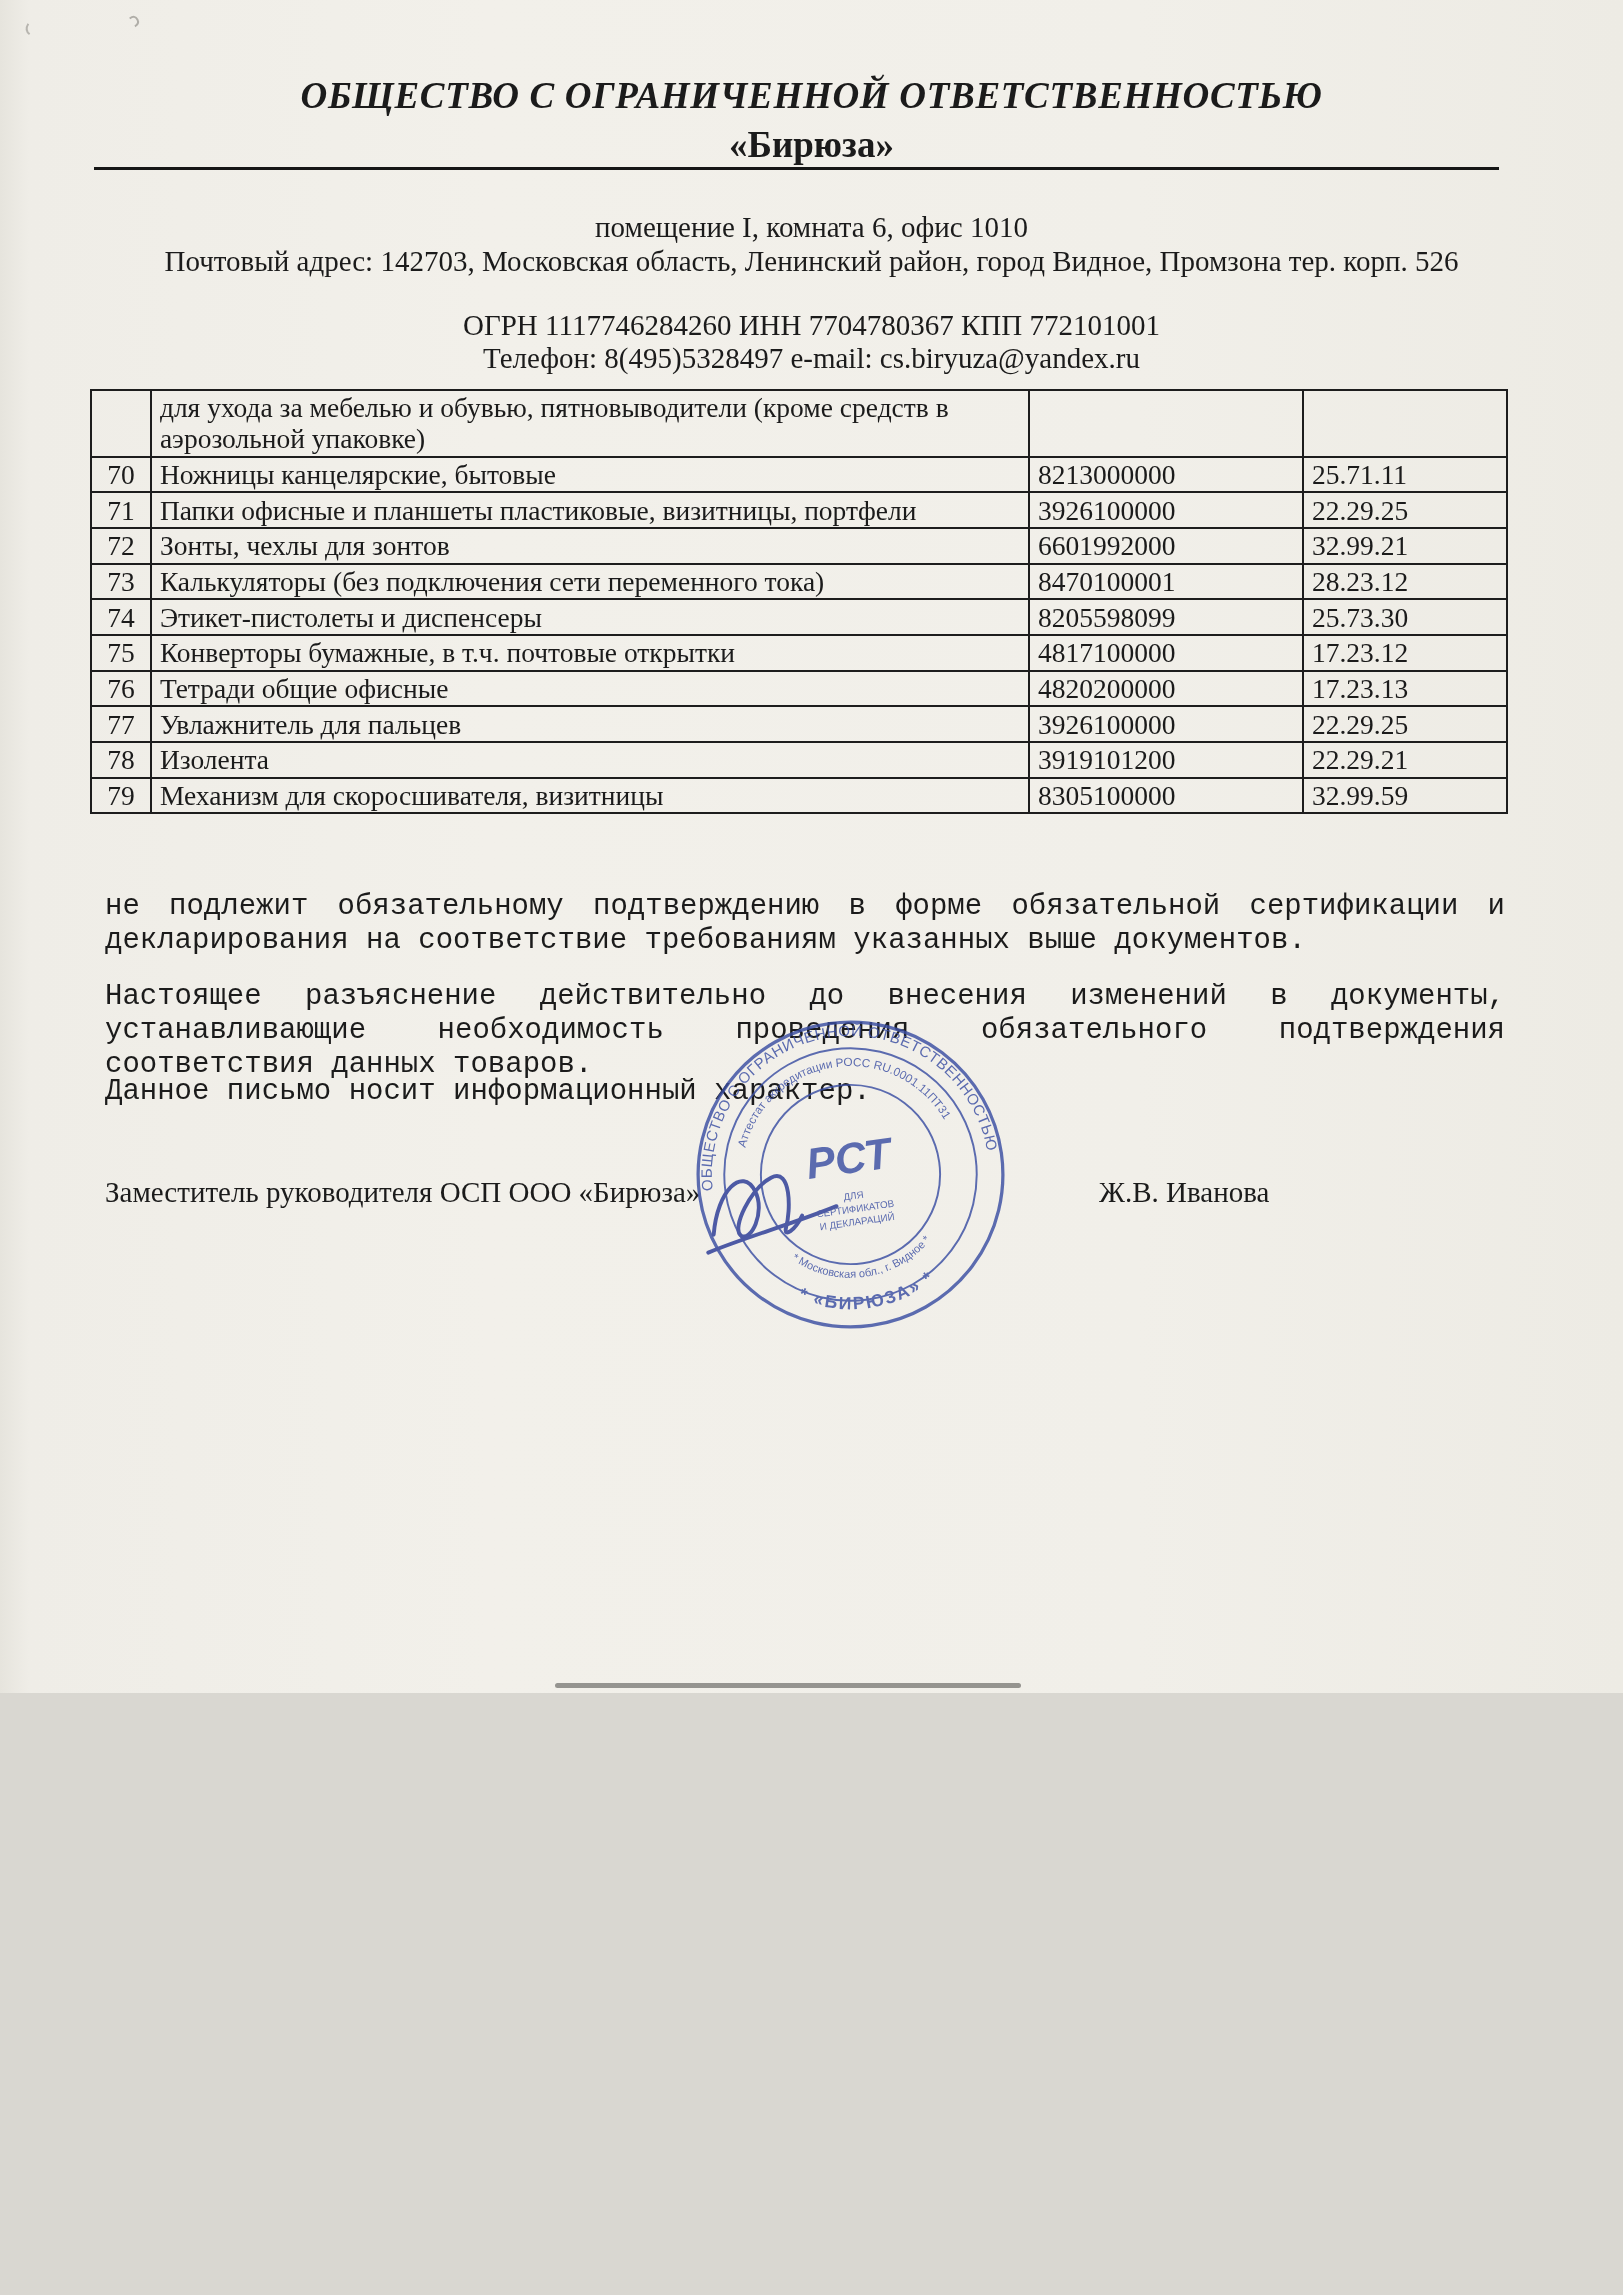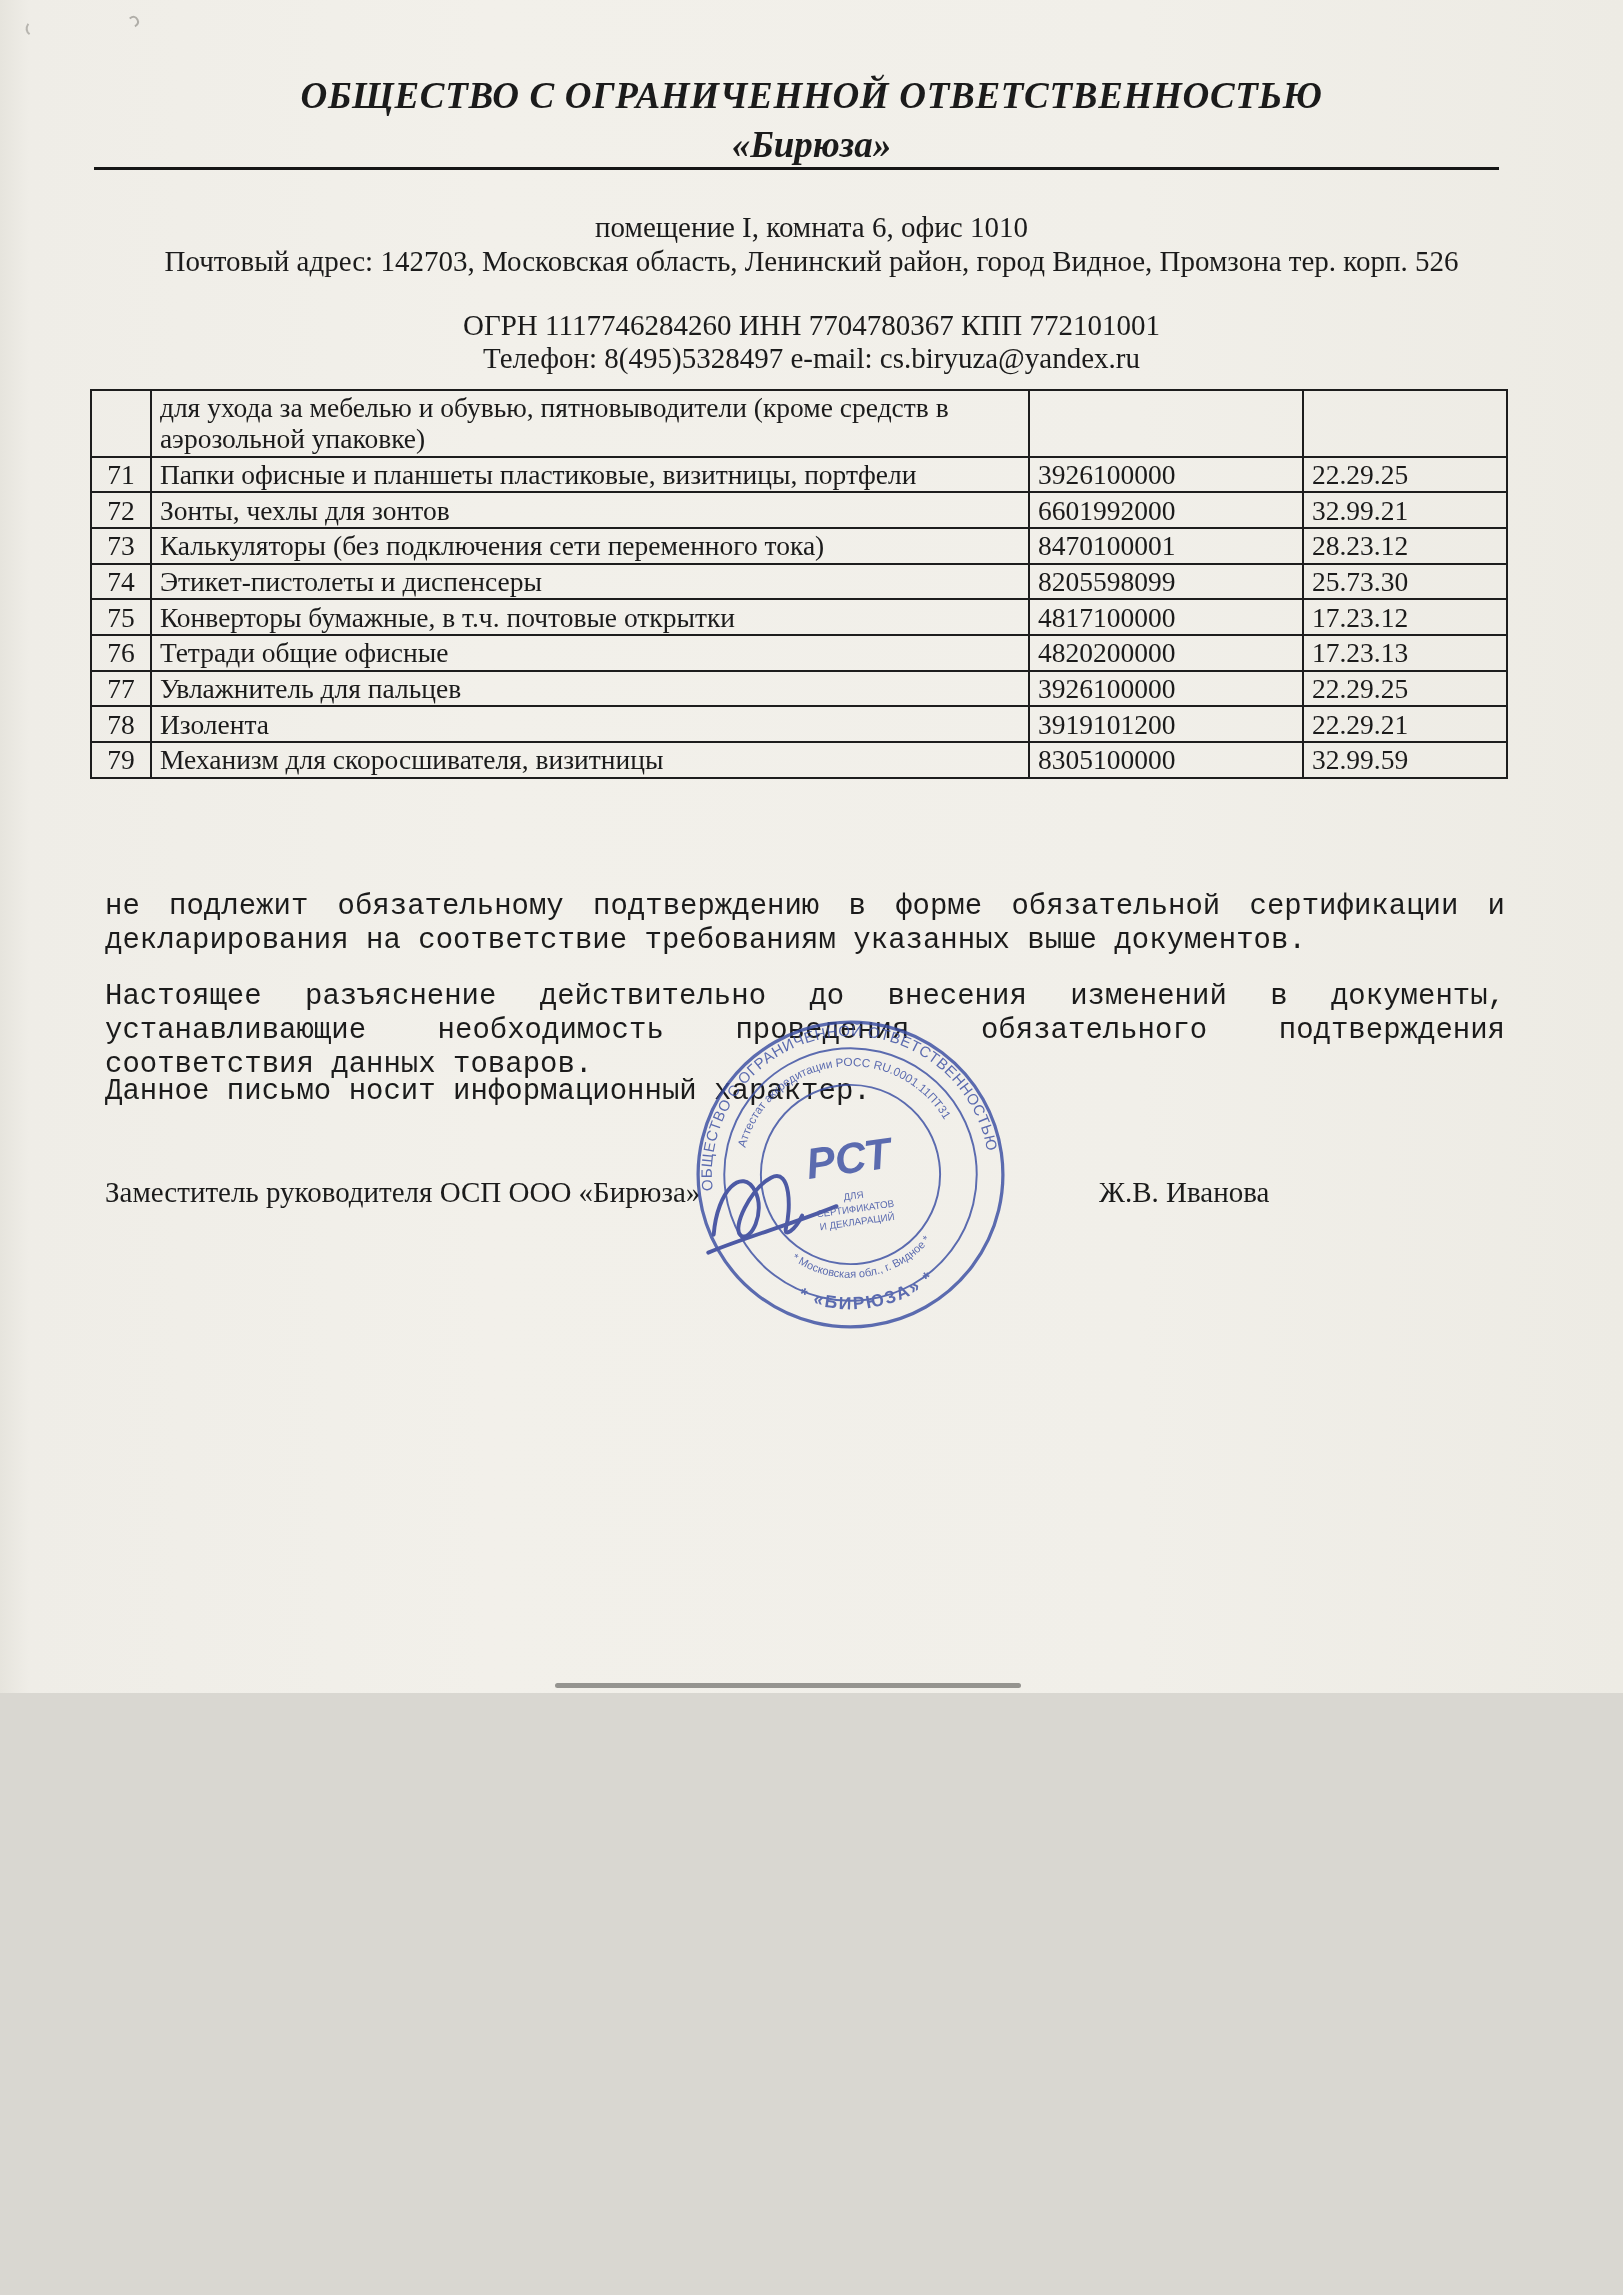--- a/index.html
+++ b/index.html
@@ -10,21 +10,21 @@
     margin:0 auto;
     background:linear-gradient(90deg, #e6e4dd 0px, #efede7 29px, #f2f0ea 30%, #f1efe9 70%, #edebe4 100%);
     font-family:"Liberation Serif", serif;
     color:#1b1b1b;
     overflow:hidden;
   }
   .abs { position:absolute; }
   .center { left:0; width:100%; text-align:center; }
 
   .title1 { top:77px; font-style:italic; font-weight:700; font-size:37px; line-height:1; letter-spacing:0.7px; }
-  .title2 { top:126px; font-style:italic; font-weight:700; font-size:37px; line-height:1; }
+  .title2 { top:126px; font-weight:700; font-size:37px; line-height:1; }
   .rule   { top:167px; left:94px; width:1405px; height:3.3px; background:#161616; }
 
   .addr1  { top:178px; font-size:29px; }
   .addr2  { top:211px; font-size:29px; }
   .postal { top:245px; font-size:29px; }
   .reg    { top:309px; font-size:29px; }
   .contact{ top:342px; font-size:29px; }
 
   table.doc-table {
     position:absolute; top:389px; left:90px;
@@ -96,20 +96,26 @@
         <col style="width:878px">
         <col style="width:274px">
         <col style="width:204px">
     </colgroup>
     <tbody>
       <tr class="tall">
         <td class="c-num"></td>
         <td class="c-name">для ухода за мебелью и обувью, пятновыводители (кроме средств в аэрозольной упаковке)</td>
         <td class="c-code"></td>
         <td class="c-okpd"></td>
+      </tr>
+      <tr>
+        <td class="c-num">70</td>
+        <td class="c-name">Ножницы канцелярские, бытовые</td>
+        <td class="c-code">8213000000</td>
+        <td class="c-okpd">25.71.11</td>
       </tr>
       <tr>
         <td class="c-num">71</td>
         <td class="c-name">Папки офисные и планшеты пластиковые, визитницы, портфели</td>
         <td class="c-code">3926100000</td>
         <td class="c-okpd">22.29.25</td>
       </tr>
       <tr>
         <td class="c-num">72</td>
         <td class="c-name">Зонты, чехлы для зонтов</td>

